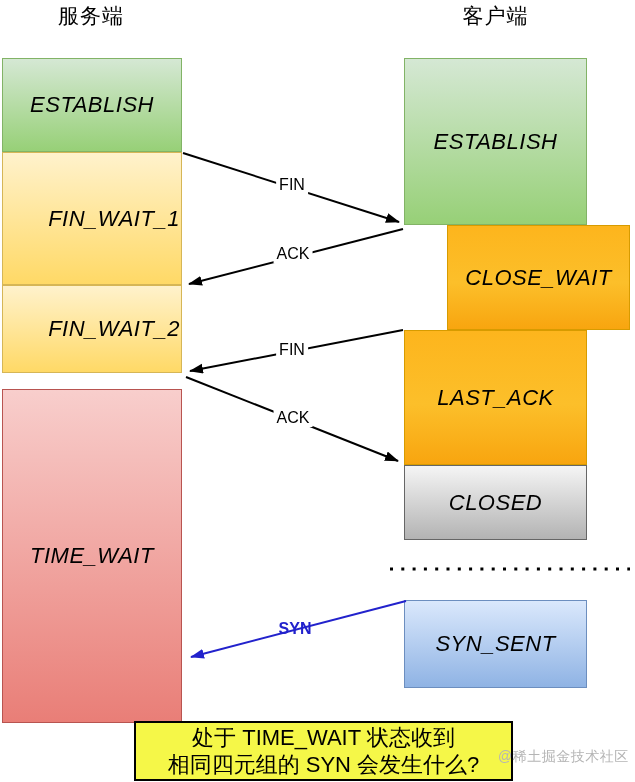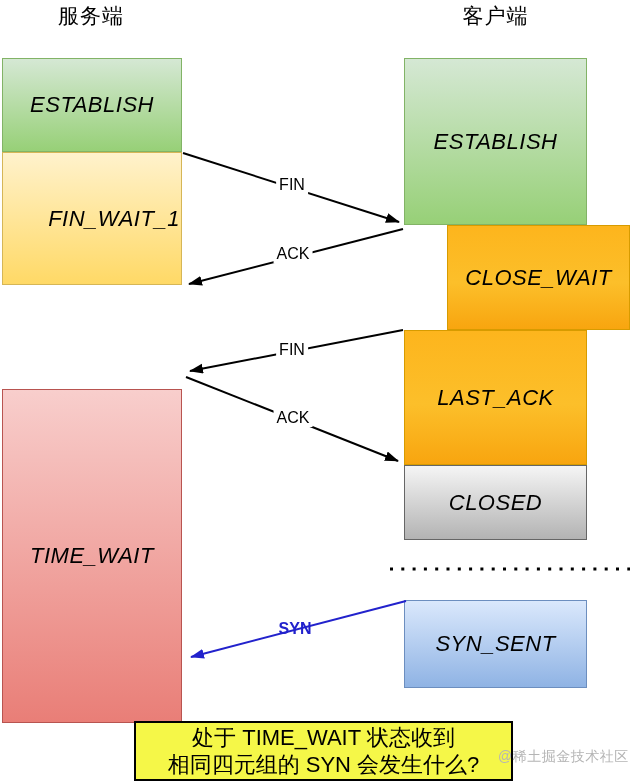--- a/index.html
+++ b/index.html
@@ -66,20 +66,23 @@
 
   <div class="col-title" id="server-title">服务端</div>
   <div class="col-title" id="client-title">客户端</div>
 
   <div class="state-box green" id="srv-establish">
     <span>ESTABLISH</span>
   </div>
   <div class="state-box yellow" id="srv-finwait1">
     <span>FIN_WAIT_1</span>
   </div>
+  <div class="state-box yellow" id="srv-finwait2">
+    <span>FIN_WAIT_2</span>
+  </div>
   <div class="state-box red" id="srv-timewait">
     <span>TIME_WAIT</span>
   </div>
 
   <div class="state-box green" id="cli-establish">
     <span>ESTABLISH</span>
   </div>
   <div class="state-box orange" id="cli-closewait">
     <span>CLOSE_WAIT</span>
   </div>

